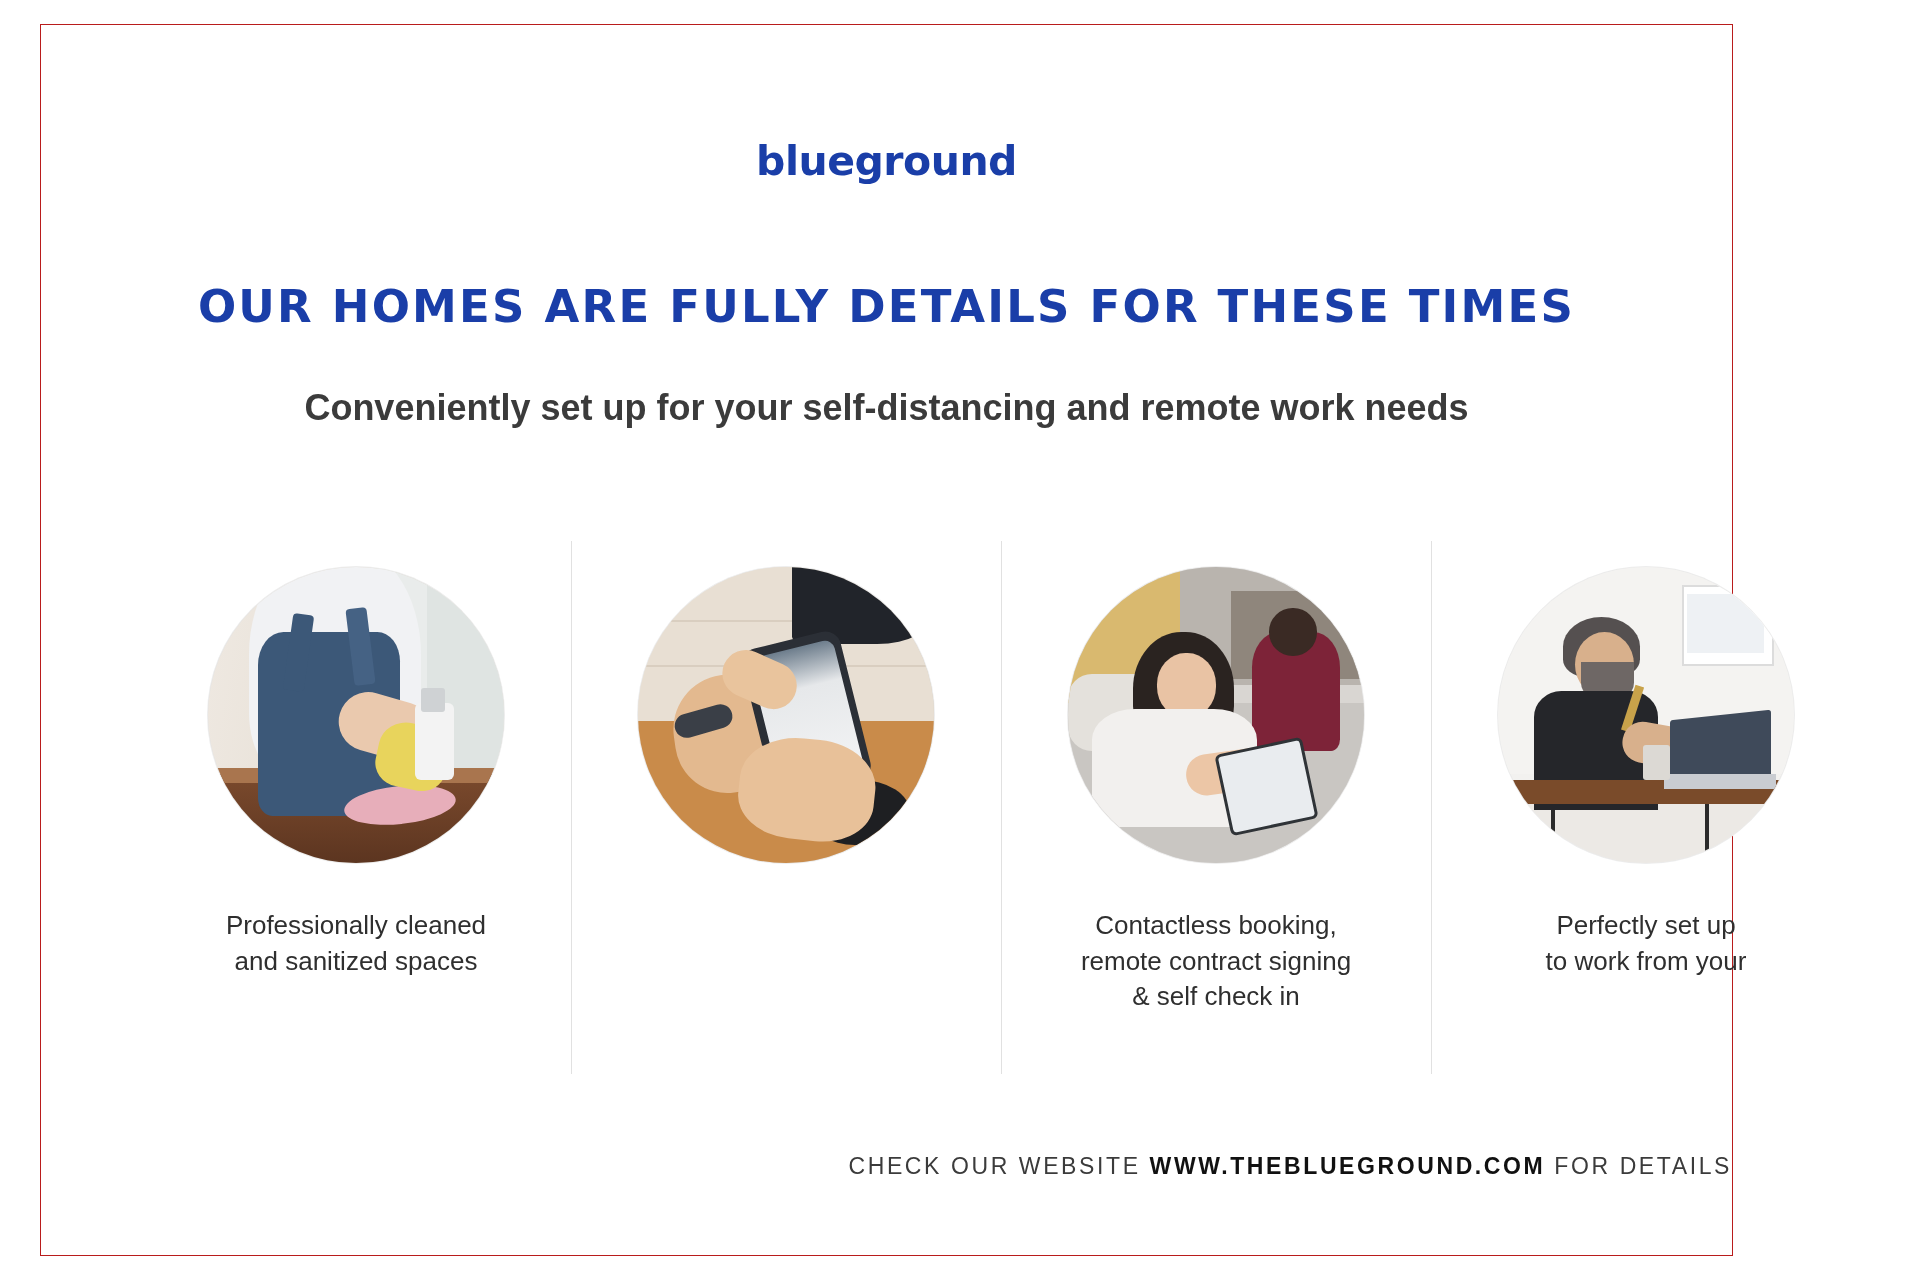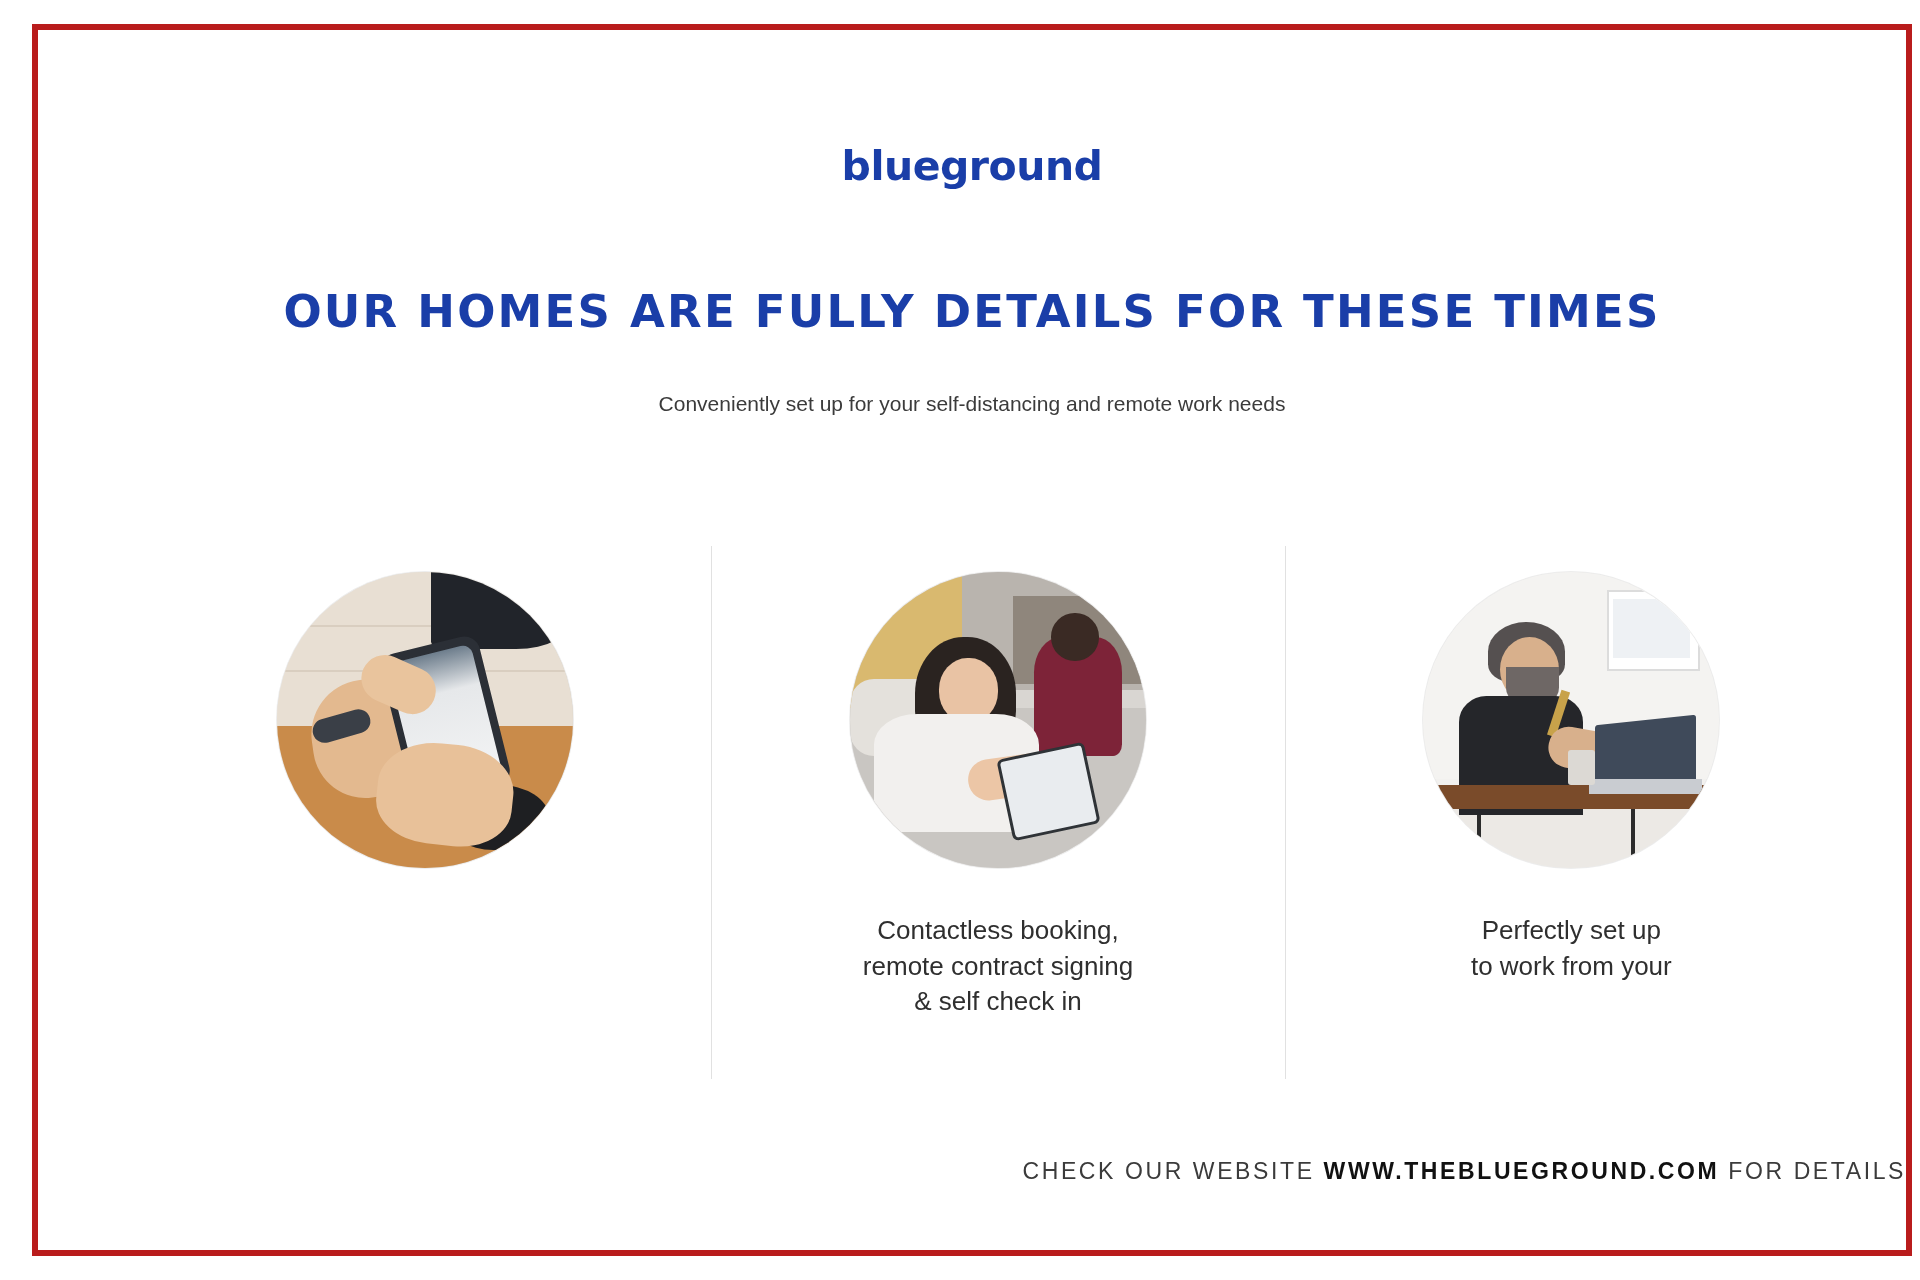--- a/index.html
+++ b/index.html
@@ -18,25 +18,25 @@
     position: absolute;
     left: 0; top: 0;
     width: 1920px;
     height: 1280px;
     background: #ffffff;
   }
 
   
   .frame {
     position: absolute;
-    left: 32px;
+    left: 40px;
     top: 24px;
-    width: 1880px;
+    width: 1693px;
     height: 1232px;
-    border: 6px solid #b91c1c;
+    border: 1px solid #b91c1c;
     box-sizing: border-box;
     background: #ffffff;
   }
 
   .brand {
     position: absolute;
     top: 112px;
     left: 0;
     width: 100%;
     text-align: center;
@@ -59,24 +59,24 @@
     color: #1a3ea8;
     font-family: "DejaVu Sans", sans-serif;
   }
 
   .subhead {
     position: absolute;
     top: 362px;
     left: 0;
     width: 100%;
     text-align: center;
-    font-size: 21px;
+    font-size: 36px;
     color: #3b3b3b;
     font-family: "Liberation Sans", sans-serif;
-    font-weight: 400;
+    font-weight: 700;
   }
 
   .columns {
     position: absolute;
     top: 516px;
     left: 100px;
     width: 1720px;
     height: 540px;
     display: flex;
     flex-direction: row;
@@ -213,20 +213,40 @@
   <div class="frame">
 
     <div class="brand">blueground</div>
 
     <div class="headline">OUR HOMES ARE FULLY DETAILS FOR THESE TIMES</div>
 
     <div class="subhead">Conveniently set up for your self-distancing and remote work needs</div>
 
     <div class="columns">
 
+      <div class="col">
+        <div class="circle">
+          <div class="ph fill p1-bg"></div>
+          <div class="ph fill p1-wall"></div>
+          <div class="ph fill p1-door"></div>
+          <div class="ph p1-counter"></div>
+          <div class="ph p1-counter-top"></div>
+          <div class="ph p1-person"></div>
+          <div class="ph p1-overall"></div>
+          <div class="ph p1-strapA"></div>
+          <div class="ph p1-strapB"></div>
+          <div class="ph p1-arm"></div>
+          <div class="ph p1-cloth"></div>
+          <div class="ph p1-glove"></div>
+          <div class="ph p1-bottle"></div>
+          <div class="ph p1-bottle-top"></div>
+        </div>
+        <div class="caption">Professionally cleaned
+and sanitized spaces</div>
+      </div>
 
       <div class="col">
         <div class="circle">
           <div class="ph fill p2-bg"></div>
           <div class="ph p2-floor"></div>
           <div class="ph p2-floorline1"></div>
           <div class="ph p2-floorline2"></div>
           <div class="ph p2-dark"></div>
           <div class="ph p2-body"></div>
           <div class="ph p2-shoe"></div>

